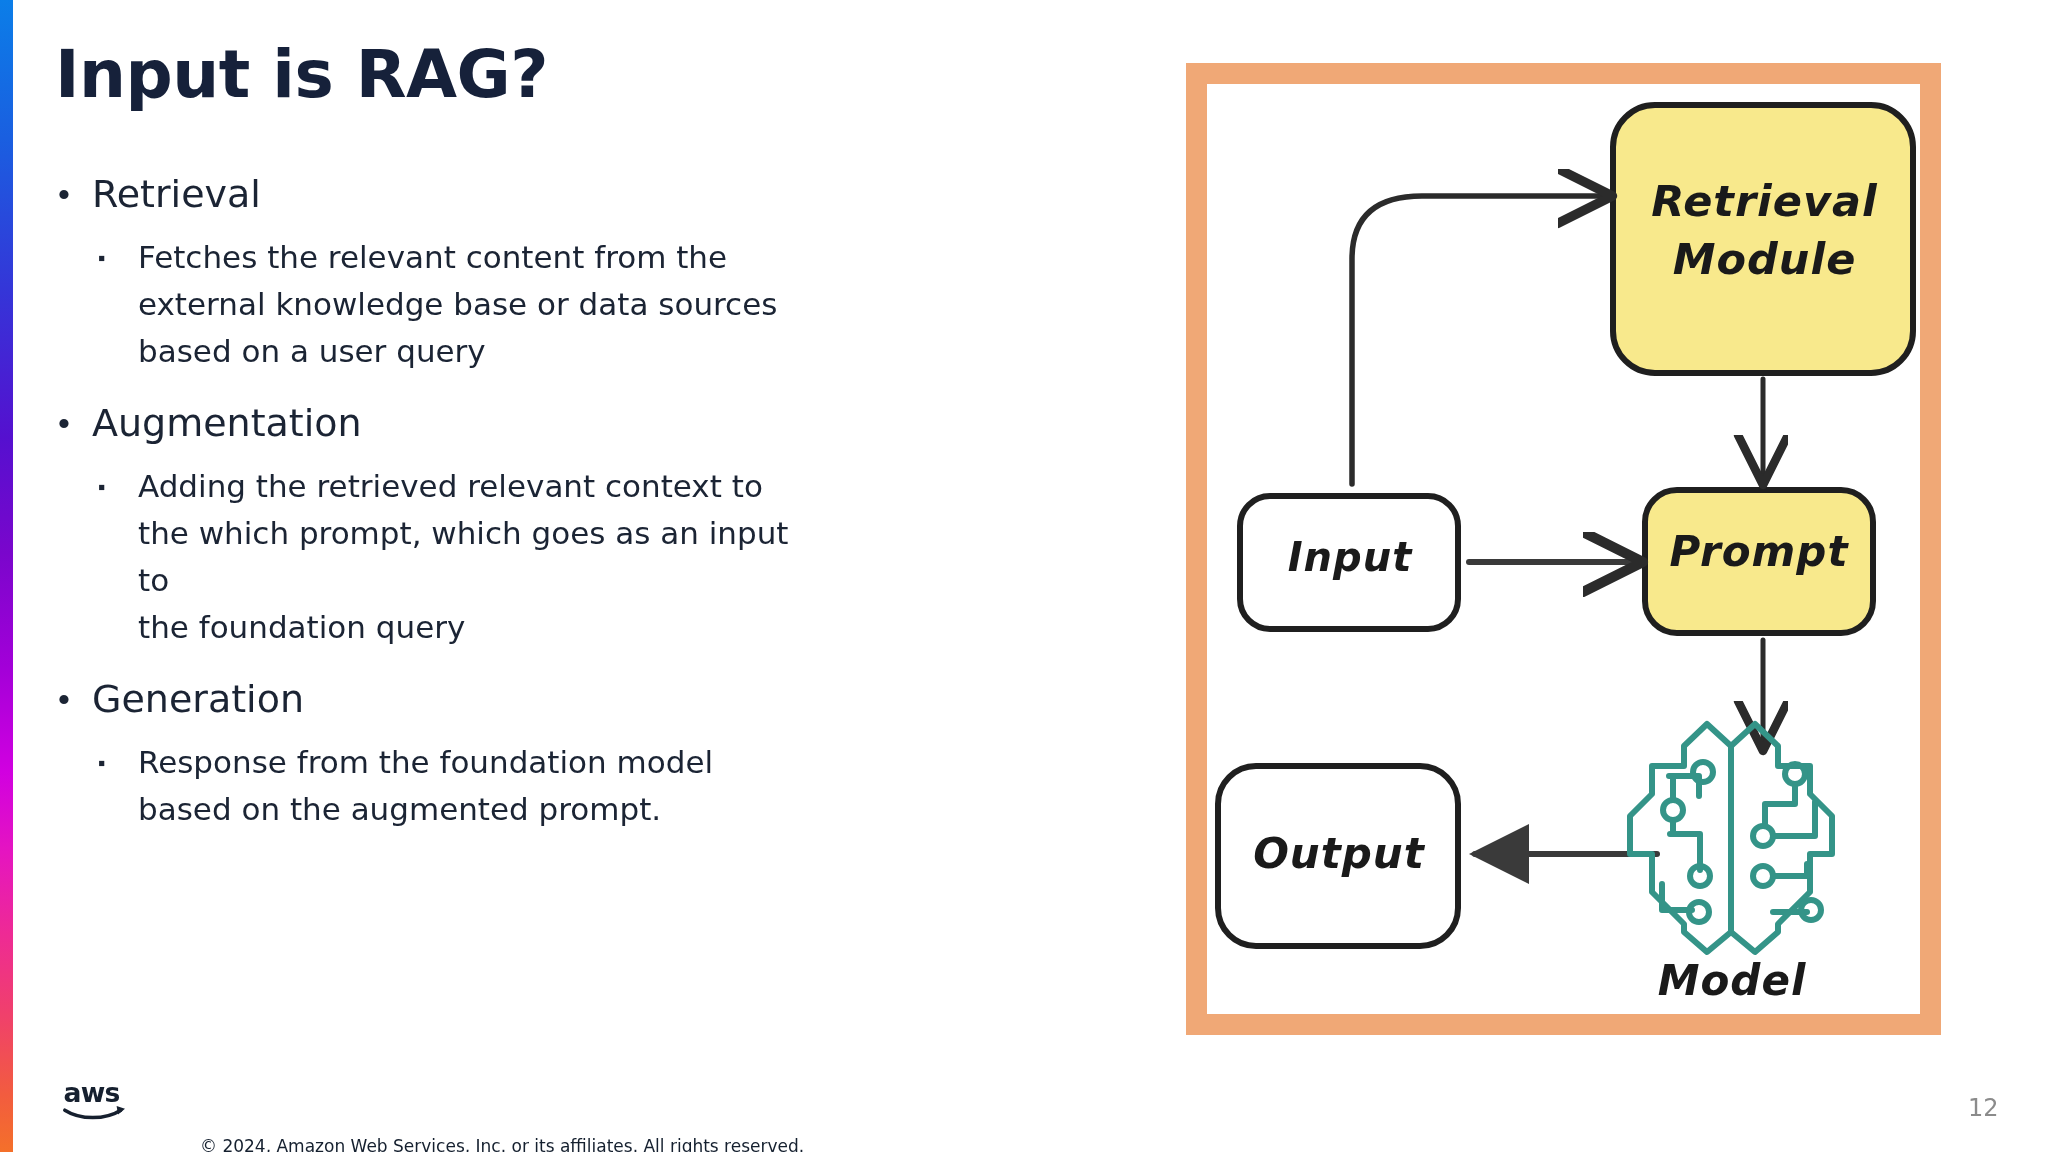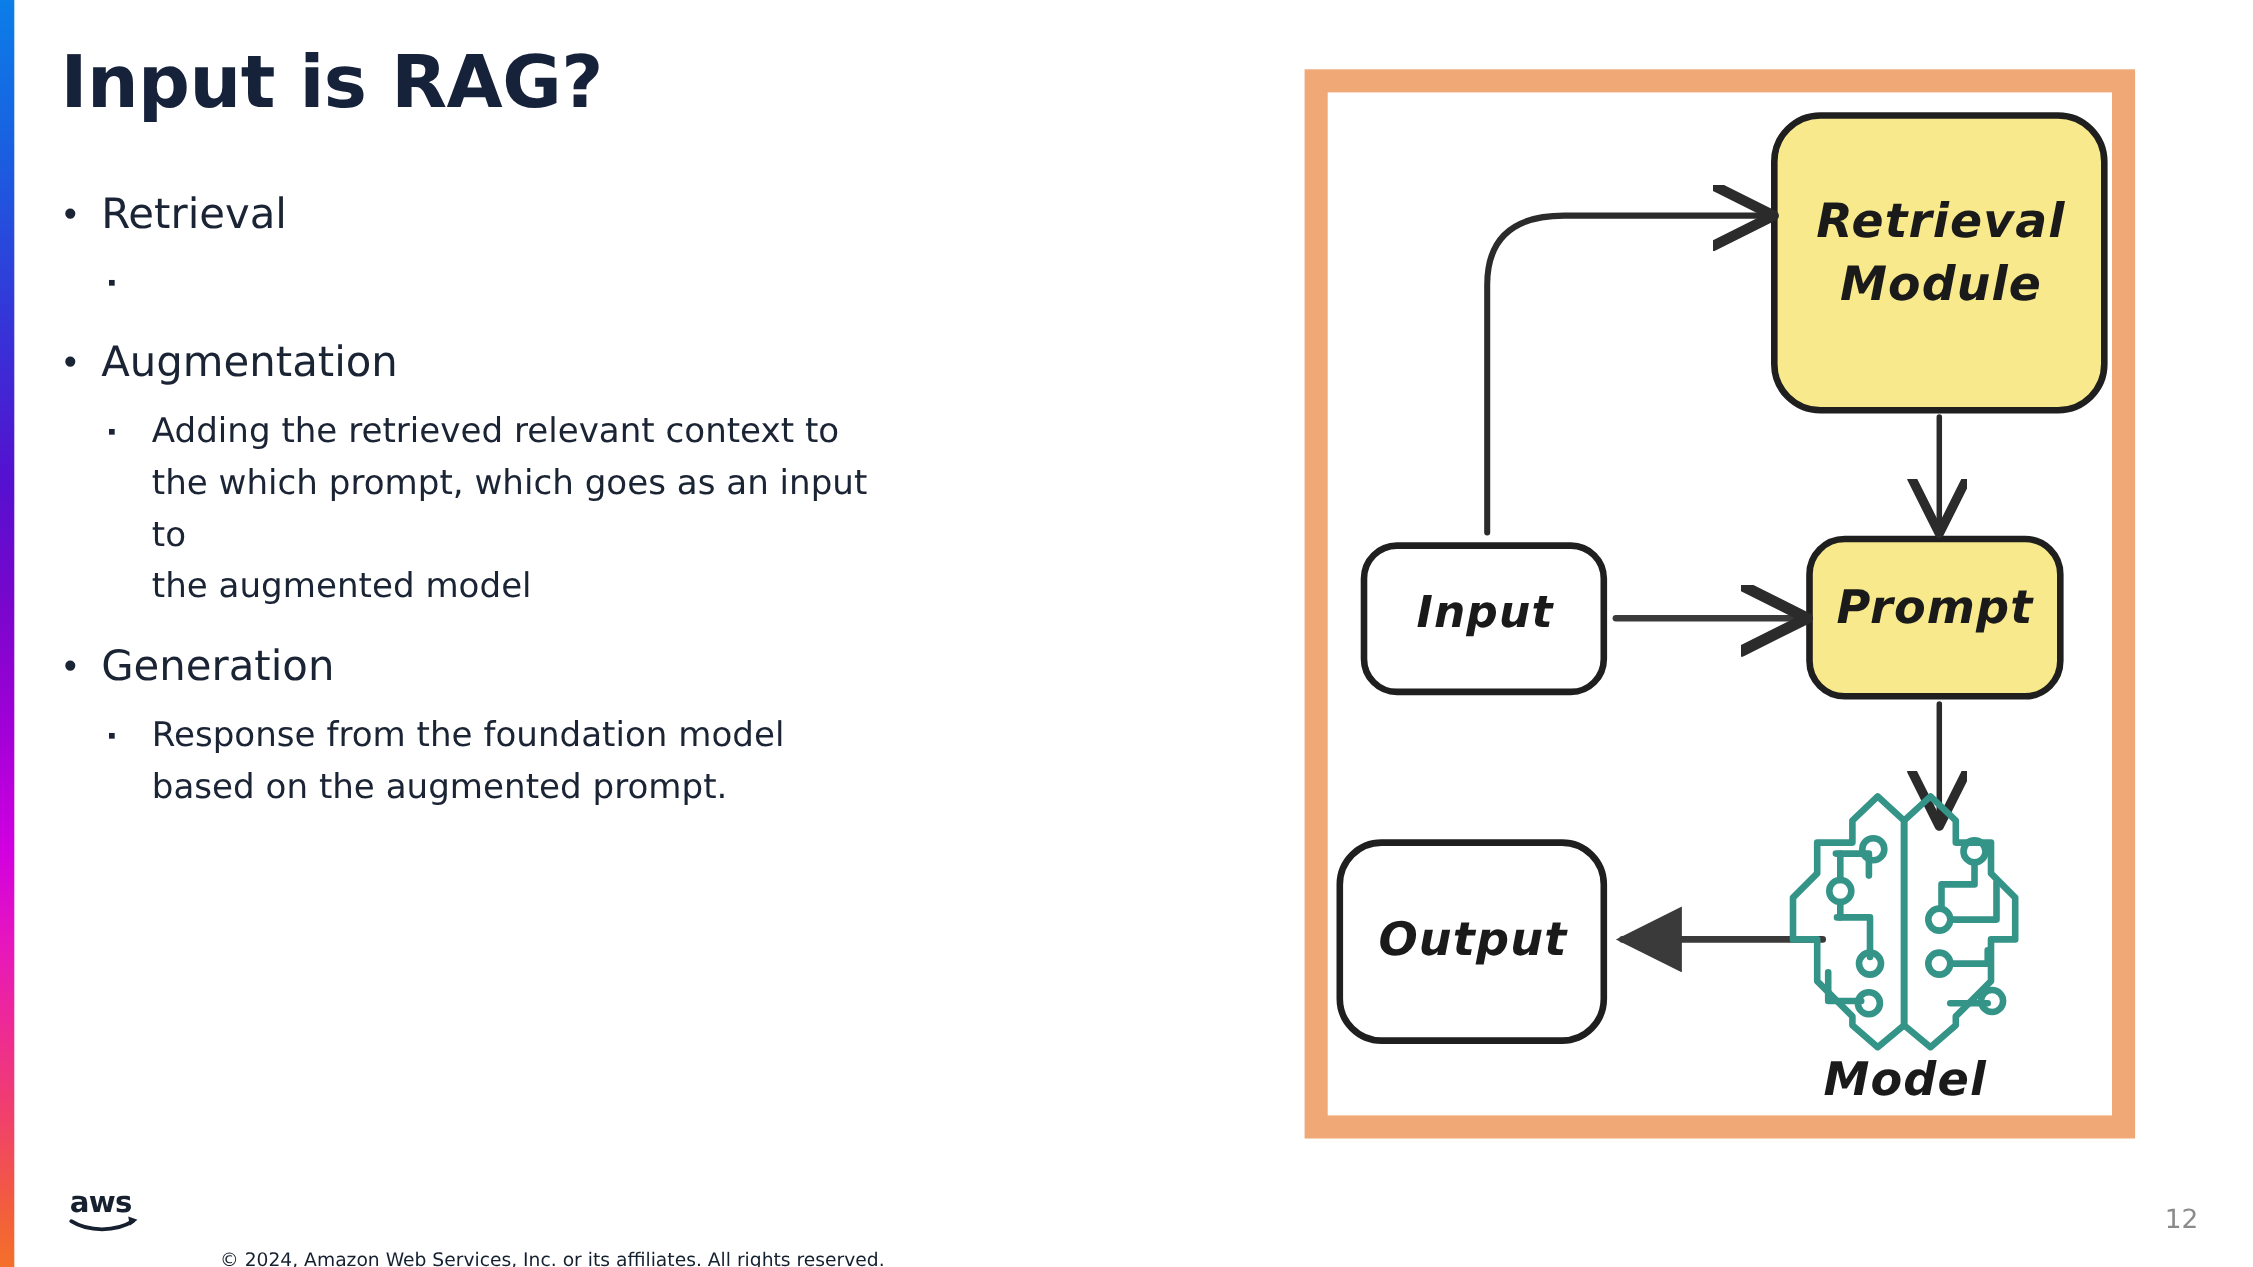--- a/index.html
+++ b/index.html
@@ -172,34 +172,39 @@
 
 <div id="content">
 
   <div class="grp">
     <div class="l1-row">
       <span class="l1-marker">•</span>
       <span class="l1-text">Retrieval</span>
     </div>
     <div class="l2-row">
       <span class="l2-marker">▪</span>
+      <span class="l2-text">
+        <span>Fetches the relevant content from the</span><br>
+        <span>external knowledge base or data sources</span><br>
+        <span>based on a user query</span>
+      </span>
     </div>
   </div>
 
   <div class="grp">
     <div class="l1-row">
       <span class="l1-marker">•</span>
       <span class="l1-text">Augmentation</span>
     </div>
     <div class="l2-row">
       <span class="l2-marker">▪</span>
       <span class="l2-text">
         <span>Adding the retrieved relevant context to</span><br>
         <span>the which prompt, which goes as an input to</span><br>
-        <span>the augmented model</span>
+        <span>the foundation query</span>
       </span>
     </div>
   </div>
 
   <div class="grp">
     <div class="l1-row">
       <span class="l1-marker">•</span>
       <span class="l1-text">Generation</span>
     </div>
     <div class="l2-row">

